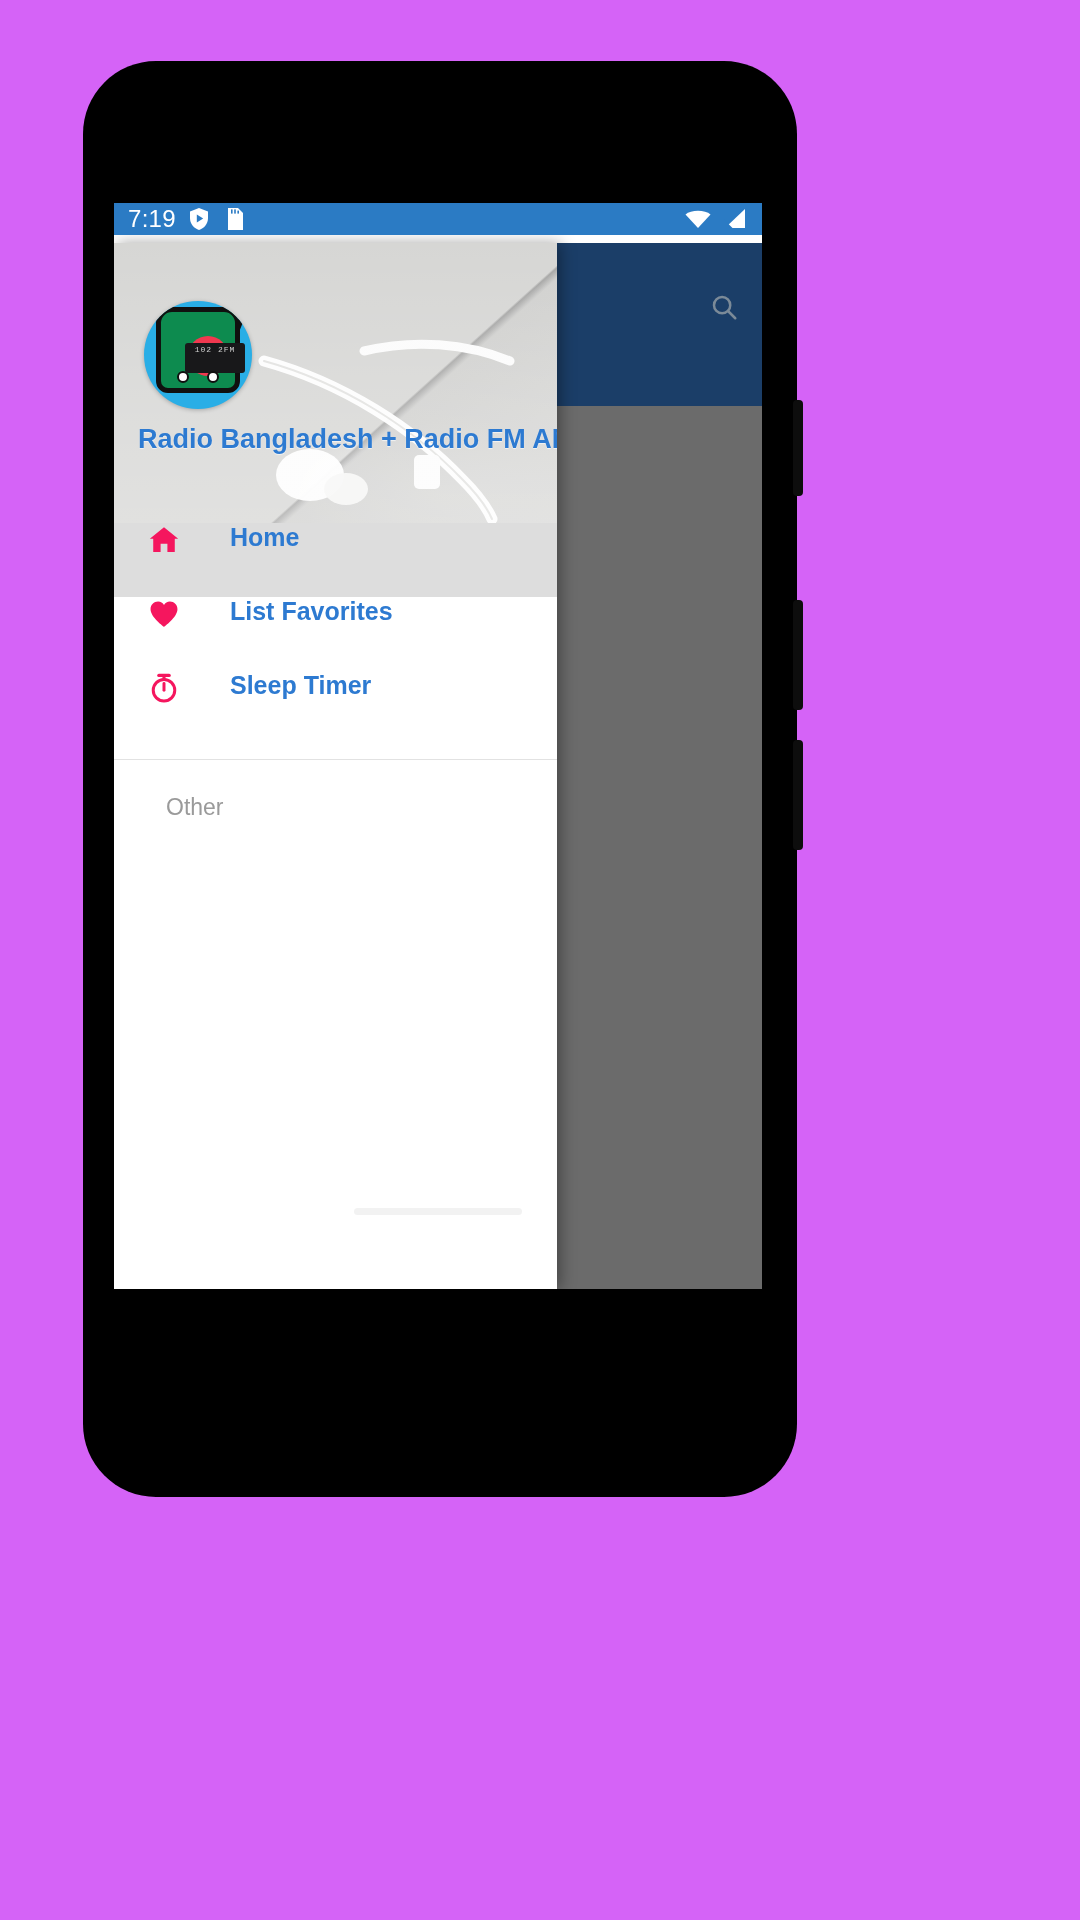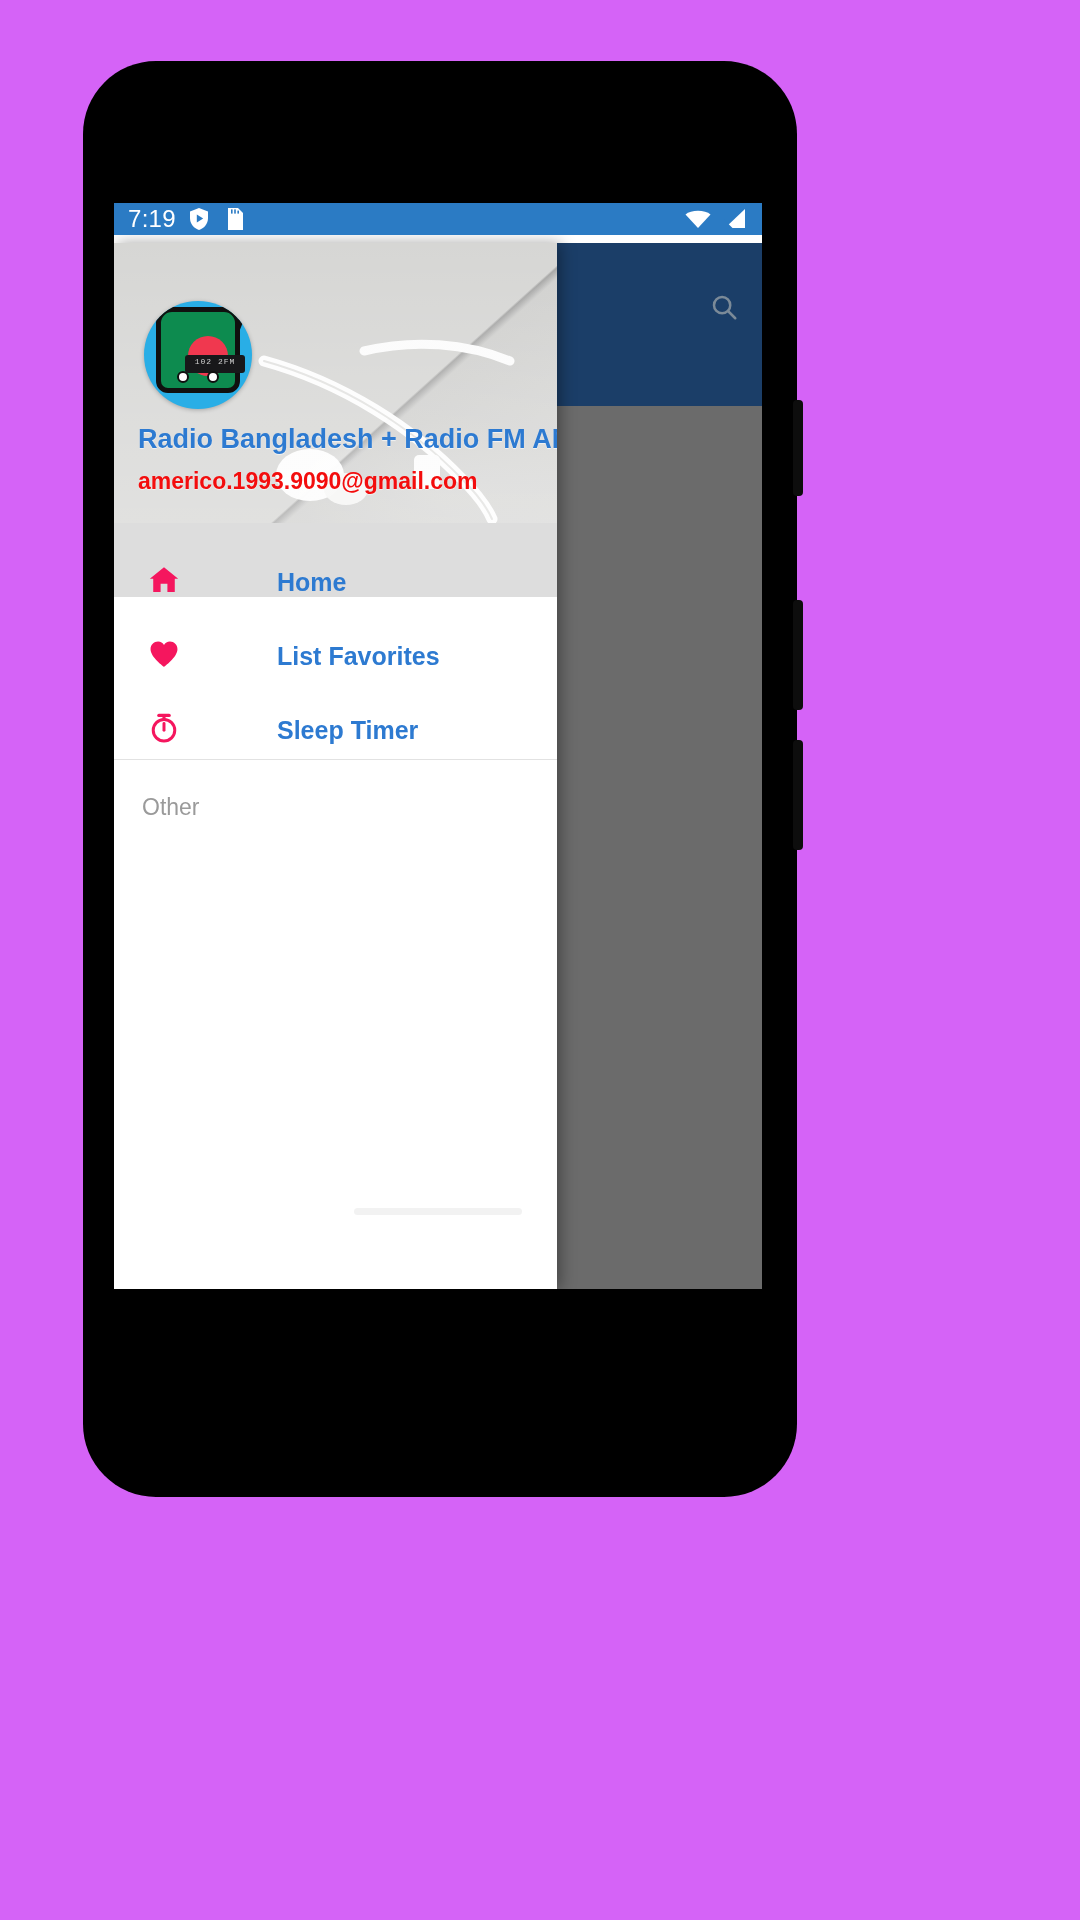--- a/index.html
+++ b/index.html
@@ -182,21 +182,21 @@
   .dh-logo .radio-dot {
     position: absolute;
     left: 27px; top: 24px;
     width: 40px; height: 40px;
     border-radius: 50%;
     background: #f0384f;
   }
   .dh-logo .radio-dial {
     position: absolute;
     left: 24px; bottom: 15px;
-    width: 60px; height: 18px;
+    width: 60px; height: 30px;
     background: #18181a;
     border-radius: 3px;
     color: #cfcfcf;
     font-size: 8px;
     font-family: "Liberation Mono", monospace;
     text-align: center;
     line-height: 14px;
     letter-spacing: 1px;
   }
   .dh-logo .radio-knob {
@@ -239,25 +239,24 @@
     color: #f30d0d;
     white-space: nowrap;
     text-shadow: 0 1px 1px rgba(255,255,255,0.55);
   }
 
   
   .drawer-list { padding-top: 0; }
   .drawer-item {
     height: 74px;
     display: flex;
-    align-items: flex-end;
+    align-items: flex-start;
     padding-left: 28px;
     box-sizing: border-box;
     position: relative;
-    gap: 47px;
   }
   .drawer-item.selected { background: #dddddd; }
   .di-icon {
     width: 44px;
     flex: none;
     display: flex;
     align-items: center;
     justify-content: center;
   }
   .di-label {
@@ -292,20 +291,21 @@
 
   .drawer-divider {
     height: 1px;
     background: #e2e2e2;
     margin: 14px 0 0 0;
   }
   .section-label {
     padding: 26px 0 6px 28px;
     font-size: 23px;
     color: #9a9a9a;
+    margin-left: 24px;
   }
   .section-label-wrap { height: 74px; display:flex; align-items:center; }
 
   svg { display: block; }
   .home-gesture-bar {
     position: absolute;
     left: 50%;
     transform: translateX(-50%);
     bottom: 74px;
     width: 168px;
@@ -359,21 +359,20 @@
         <div class="antenna"></div>
         <div class="radio-body">
           <div class="radio-dot"></div>
           <div class="radio-dial">102 2FM</div>
           <div class="radio-knob knob-l"></div>
           <div class="radio-knob knob-r"></div>
         </div>
       </div>
 
       <div class="dh-title">Radio Bangladesh + Radio FM AM</div>
-      <div class="dh-email">americo.1993.9090@gmail.com</div>
     </div>
 
     <div class="drawer-list">
 
       <div class="drawer-item selected">
         <div class="di-icon">
           <svg width="34" height="34" viewBox="0 0 24 24" fill="#f5165e">
             <path d="M12 3 L22 11.2 L19.6 11.2 L19.6 20.5 L14.4 20.5 L14.4 14.6 L9.6 14.6 L9.6 20.5 L4.4 20.5 L4.4 11.2 L2 11.2 Z"></path>
           </svg>
         </div>

